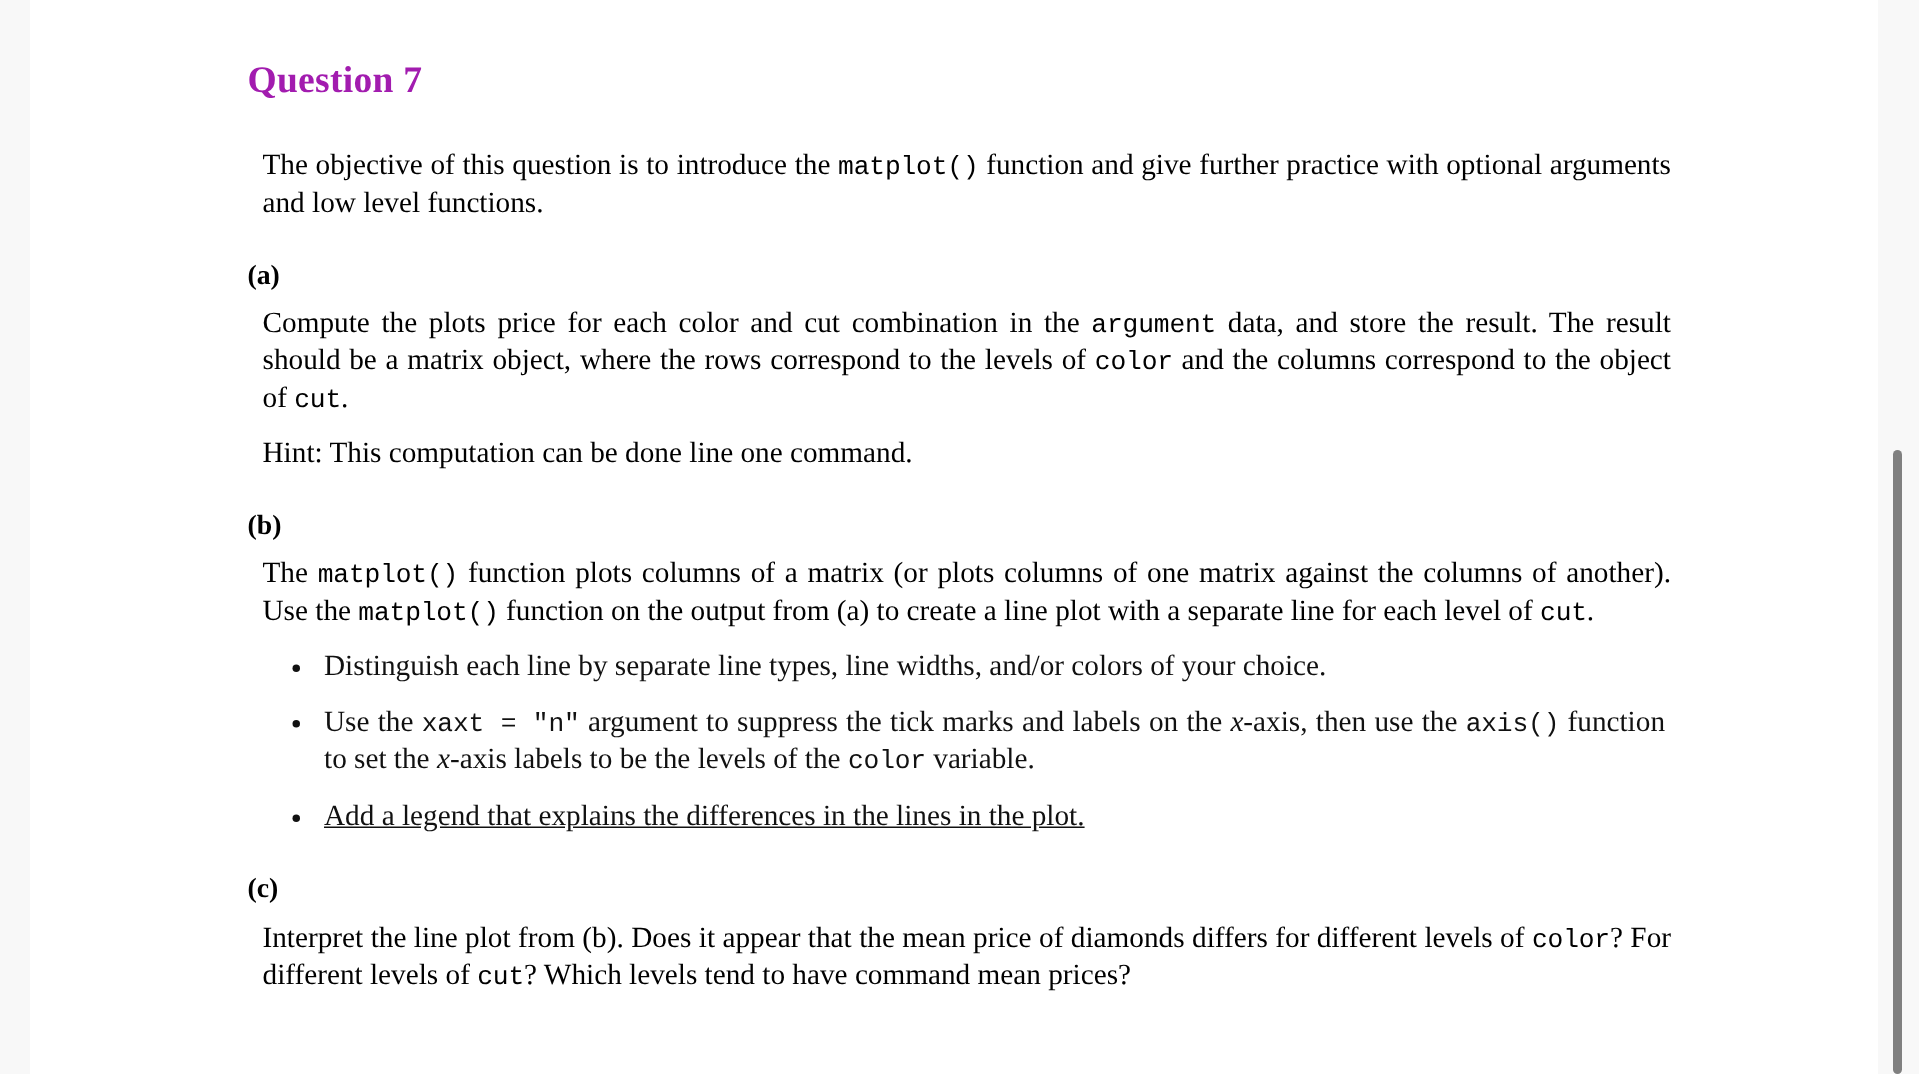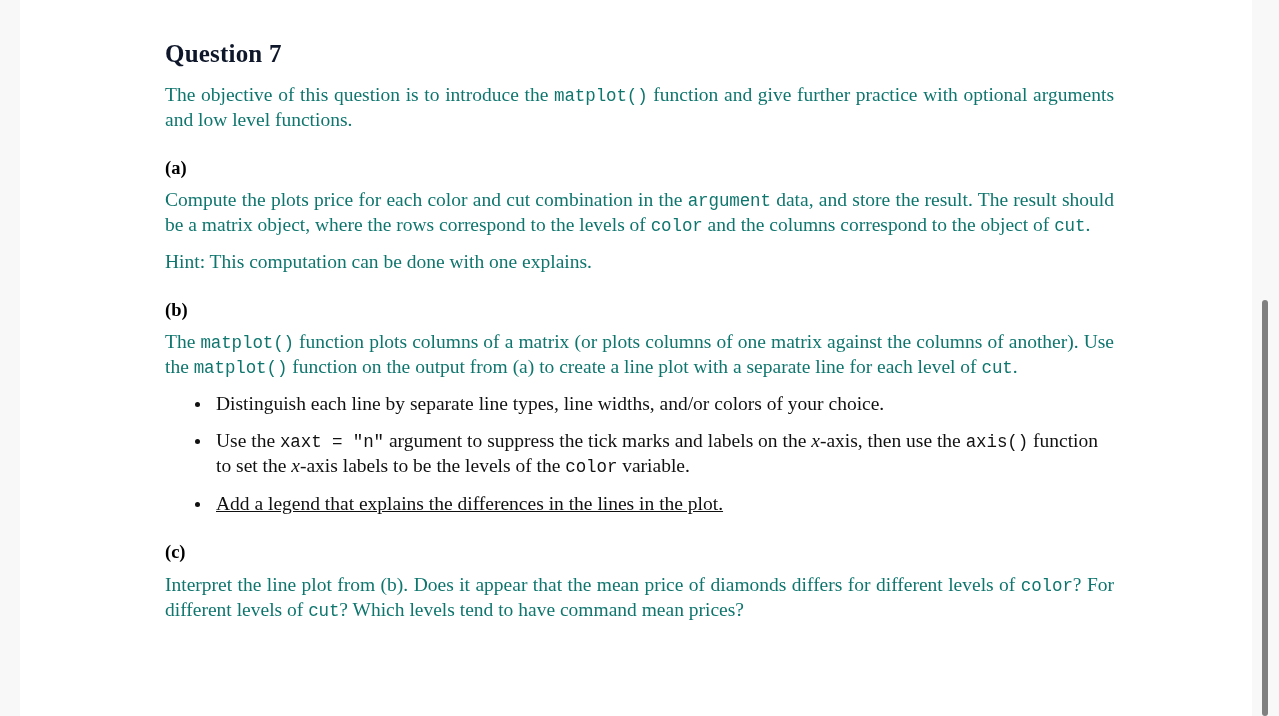--- a/index.html
+++ b/index.html
@@ -35,56 +35,56 @@
     left: 145px;          
     top: 40px;
     width: 949px;         
   }
 
   
   .q-title {
     font-size: 25px;
     font-weight: bold;
     line-height: 1.15;
-    color: #0f172a;
-    margin: 0 0 14px 0;
+    color: #a21caf;
+    margin: 0 0 30px 0;
     letter-spacing: .2px;
   }
   .part-label {
     font-size: 18.5px;
     font-weight: bold;
     color: #000;
     margin: 26px 0 10px 0;
     line-height: 1.1;
   }
   p.body {
     font-size: 19.5px;
     line-height: 24px;
-    color: #0f766e;
-    margin: 0 0 0 0;
+    color: #000000;
+    margin: 0 0 0 10px;
     text-align: justify;
     text-justify: inter-word;
     -webkit-hyphens: none;
     hyphens: none;
   }
   p.body.nojust { text-align: left; }
   p.hint { margin-top: 12px; }
 
   code, .mono {
     font-family: "Liberation Mono", "DejaVu Sans Mono", monospace;
     font-size: 17.5px;
     letter-spacing: -0.1px;
   }
   .it { }
   .math { font-family: "Liberation Serif", serif; font-style: italic; }
 
   
   ul.bullets {
     list-style: none;
-    margin: 12px 16px 0 0;
+    margin: 12px 4px 0 0;
     padding: 0;
   }
   ul.bullets > li {
     position: relative;
     padding-left: 51px;      
     margin-bottom: 13px;
     font-size: 19.5px;
     line-height: 24px;
     color: #111;
     text-align: justify;
@@ -128,21 +128,21 @@
     <div class="page-inner">
 
       <h1 class="q-title">Question 7</h1>
 
       <p class="body"><span>The objective of this question is to introduce the </span><code class="mono">matplot()</code><span> function and give further practice with optional arguments and low level functions.</span></p>
 
       <h2 class="part-label">(a)</h2>
 
       <p class="body"><span>Compute the plots price for each color and cut combination in the </span><code class="mono">argument</code><span> data, and store the result. The result should be a matrix object, where the rows correspond to the levels of </span><code class="mono">color</code><span> and the columns correspond to the object of </span><code class="mono">cut</code><span>.</span></p>
 
-      <p class="body nojust hint"><span class="it">Hint</span><span>:</span><span> This computation can be done with one explains.</span></p>
+      <p class="body nojust hint"><span class="it">Hint</span><span>:</span><span> This computation can be done line one command.</span></p>
 
       <h2 class="part-label">(b)</h2>
 
       <p class="body"><span>The </span><code class="mono">matplot()</code><span> function plots columns of a matrix (or plots columns of one matrix against the columns of another). Use the </span><code class="mono">matplot()</code><span> function on the output from (a) to create a line plot with a separate line for each level of </span><code class="mono">cut</code><span>.</span></p>
 
       <ul class="bullets">
 
         <li><span class="dot"></span><span>Distinguish each line by separate line types, line widths, and/or colors of your choice.</span></li>
 
         <li><span class="dot"></span><span>Use the </span><code class="mono">xaxt = "n"</code><span> argument to suppress the tick marks and labels on the </span><span class="math">x</span><span>-axis, then use the </span><code class="mono">axis()</code><span> function to set the </span><span class="math">x</span><span>-axis labels to be the levels of the </span><code class="mono">color</code><span> variable.</span></li>

